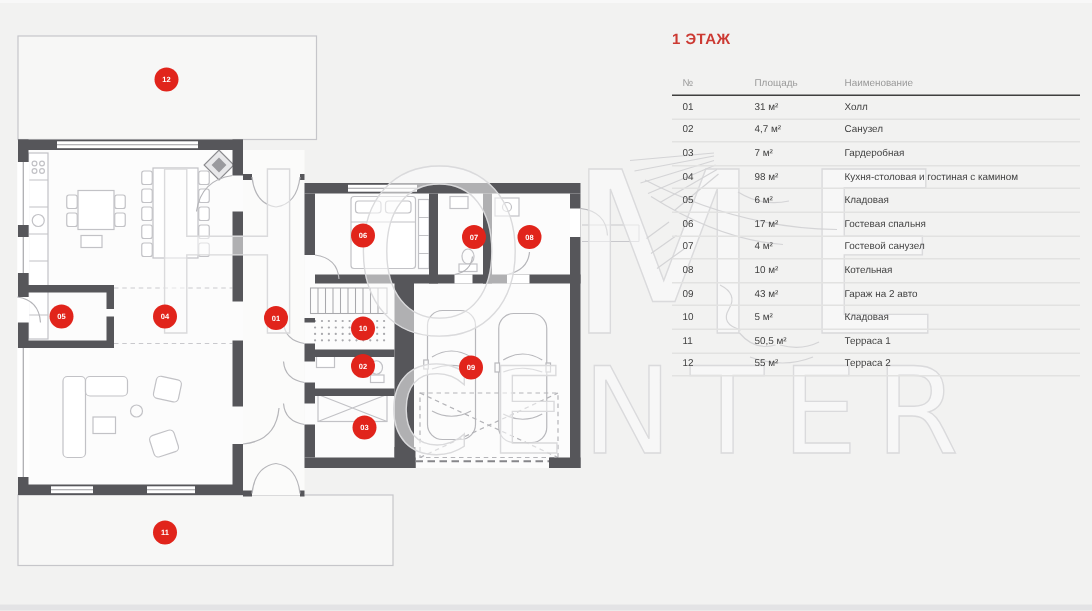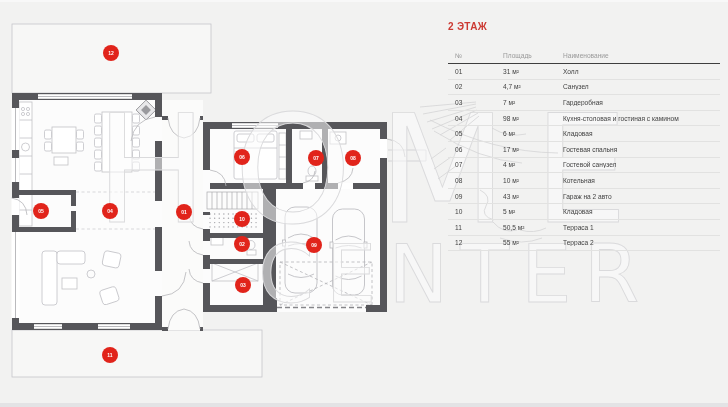--- a/index.html
+++ b/index.html
@@ -258,21 +258,21 @@
       <circle cx="243" cy="285" r="8" fill="#e1241b"></circle>
       <text x="243" y="286.8" text-anchor="middle" font-size="5" font-weight="bold" fill="#ffffff">03</text>
       <circle cx="314" cy="245" r="8" fill="#e1241b"></circle>
       <text x="314" y="246.8" text-anchor="middle" font-size="5" font-weight="bold" fill="#ffffff">09</text>
       <circle cx="110" cy="355" r="8" fill="#e1241b"></circle>
       <text x="110" y="356.8" text-anchor="middle" font-size="5" font-weight="bold" fill="#ffffff">11</text>
     </g>
 </svg>
 
 <div class="legend">
-  <div class="legend-title">2 ЭТАЖ</div>
+  <div class="legend-title">1 ЭТАЖ</div>
   <div class="tbl">
     <div class="row header">
       <span>№</span>
       <span>Площадь</span>
       <span>Наименование</span>
     </div>
     <div id="legend-rows">
         <div class="row">
           <span>01</span>
           <span>31 м²</span>

